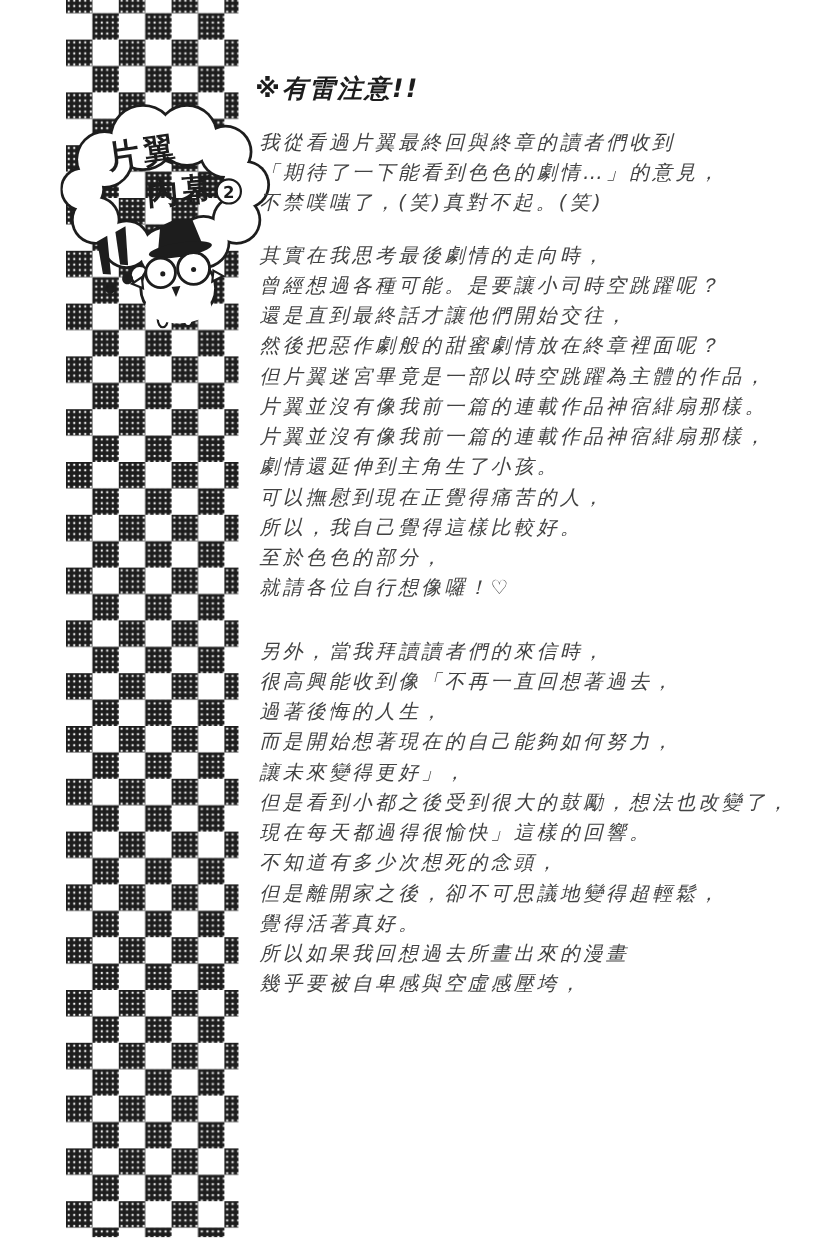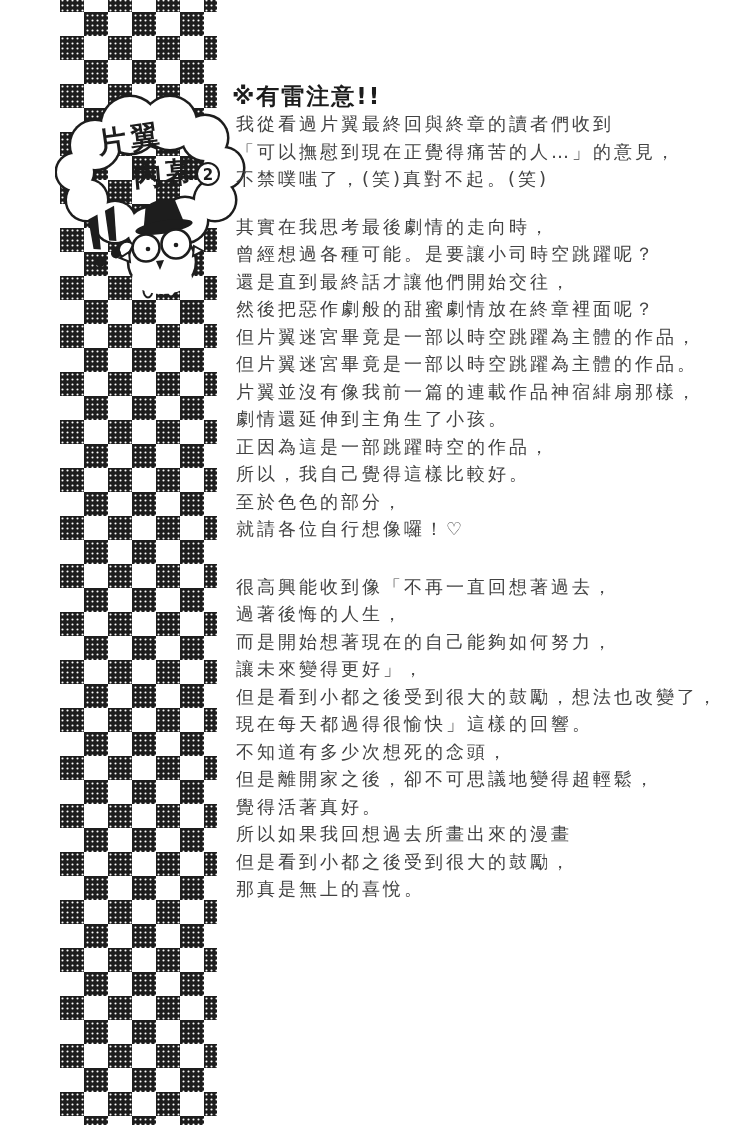--- a/index.html
+++ b/index.html
@@ -3,29 +3,29 @@
 <meta charset="utf-8">
 <style>
   html,body { margin:0; padding:0; }
   body {
     width:750px; height:1125px; position:relative; background:#ffffff;
     font-family:"DejaVu Sans", sans-serif; overflow:hidden;
   }
   .checker { position:absolute; left:60px; top:0; width:157px; height:1125px; }
   .art { position:absolute; left:55px; top:90px; width:200px; height:215px; }
   .content {
-    position:absolute; left:236px; top:82px; width:505px;
-    color:#424242; font-size:18px; line-height:27.5px; letter-spacing:3px;
+    position:absolute; left:236px; top:67px; width:505px;
+    color:#424242; font-size:18px; line-height:27.5px; letter-spacing:3px;font-style:italic;
   }
   .page-title {
     font-size:23px; font-weight:bold; color:#1c1c1c;
     letter-spacing:2px; margin:0 0 0 -4px; line-height:28px;
   }
   .para { margin:0; }
-  .para-1 { }
+  .para-1 { margin-top:21px; }
   .para-2 { margin-top:20px; }
   .para-3 { margin-top:30px; }
   .text-line { white-space:nowrap; }
   .cloud-text { font-weight:bold; fill:#1d1d1d; font-family:"DejaVu Sans",sans-serif; }
 </style>
 </head>
 <body>
 
 <div class="checker">
   <svg width="157" height="1125" xmlns="http://www.w3.org/2000/svg">
@@ -110,48 +110,48 @@
     </g>
   </svg>
 </div>
 
 <div class="content">
   <h1 class="page-title">※有雷注意!!</h1>
 
   <div class="para para-1">
 
   <div class="text-line">我從看過片翼最終回與終章的讀者們收到</div>
-      <div class="text-line">「可以撫慰到現在正覺得痛苦的人…」的意見，</div>
+      <div class="text-line">「期待了一下能看到色色的劇情…」的意見，</div>
       <div class="text-line">不禁噗嗤了，(笑)真對不起。(笑)</div>
     </div>
 
   <div class="para para-2">
 
   <div class="text-line">其實在我思考最後劇情的走向時，</div>
       <div class="text-line">曾經想過各種可能。是要讓小司時空跳躍呢？</div>
       <div class="text-line">還是直到最終話才讓他們開始交往，</div>
       <div class="text-line">然後把惡作劇般的甜蜜劇情放在終章裡面呢？</div>
       <div class="text-line">但片翼迷宮畢竟是一部以時空跳躍為主體的作品，</div>
-      <div class="text-line">但片翼迷宮畢竟是一部以時空跳躍為主體的作品。</div>
+      <div class="text-line">片翼並沒有像我前一篇的連載作品神宿緋扇那樣。</div>
       <div class="text-line">片翼並沒有像我前一篇的連載作品神宿緋扇那樣，</div>
       <div class="text-line">劇情還延伸到主角生了小孩。</div>
-      <div class="text-line">正因為這是一部跳躍時空的作品，</div>
+      <div class="text-line">可以撫慰到現在正覺得痛苦的人，</div>
       <div class="text-line">所以，我自己覺得這樣比較好。</div>
       <div class="text-line">至於色色的部分，</div>
       <div class="text-line">就請各位自行想像囉！♡</div>
     </div>
 
   <div class="para para-3">
 
+  <div class="text-line">另外，當我拜讀讀者們的來信時，</div>
       <div class="text-line">很高興能收到像「不再一直回想著過去，</div>
       <div class="text-line">過著後悔的人生，</div>
       <div class="text-line">而是開始想著現在的自己能夠如何努力，</div>
       <div class="text-line">讓未來變得更好」，</div>
       <div class="text-line">但是看到小都之後受到很大的鼓勵，想法也改變了，</div>
       <div class="text-line">現在每天都過得很愉快」這樣的回響。</div>
       <div class="text-line">不知道有多少次想死的念頭，</div>
       <div class="text-line">但是離開家之後，卻不可思議地變得超輕鬆，</div>
       <div class="text-line">覺得活著真好。</div>
       <div class="text-line">所以如果我回想過去所畫出來的漫畫</div>
-      <div class="text-line">但是看到小都之後受到很大的鼓勵，</div>
-      <div class="text-line">那真是無上的喜悅。</div>
+      <div class="text-line">幾乎要被自卑感與空虛感壓垮，</div>
     </div>
 </div>
 
 </body></html>

